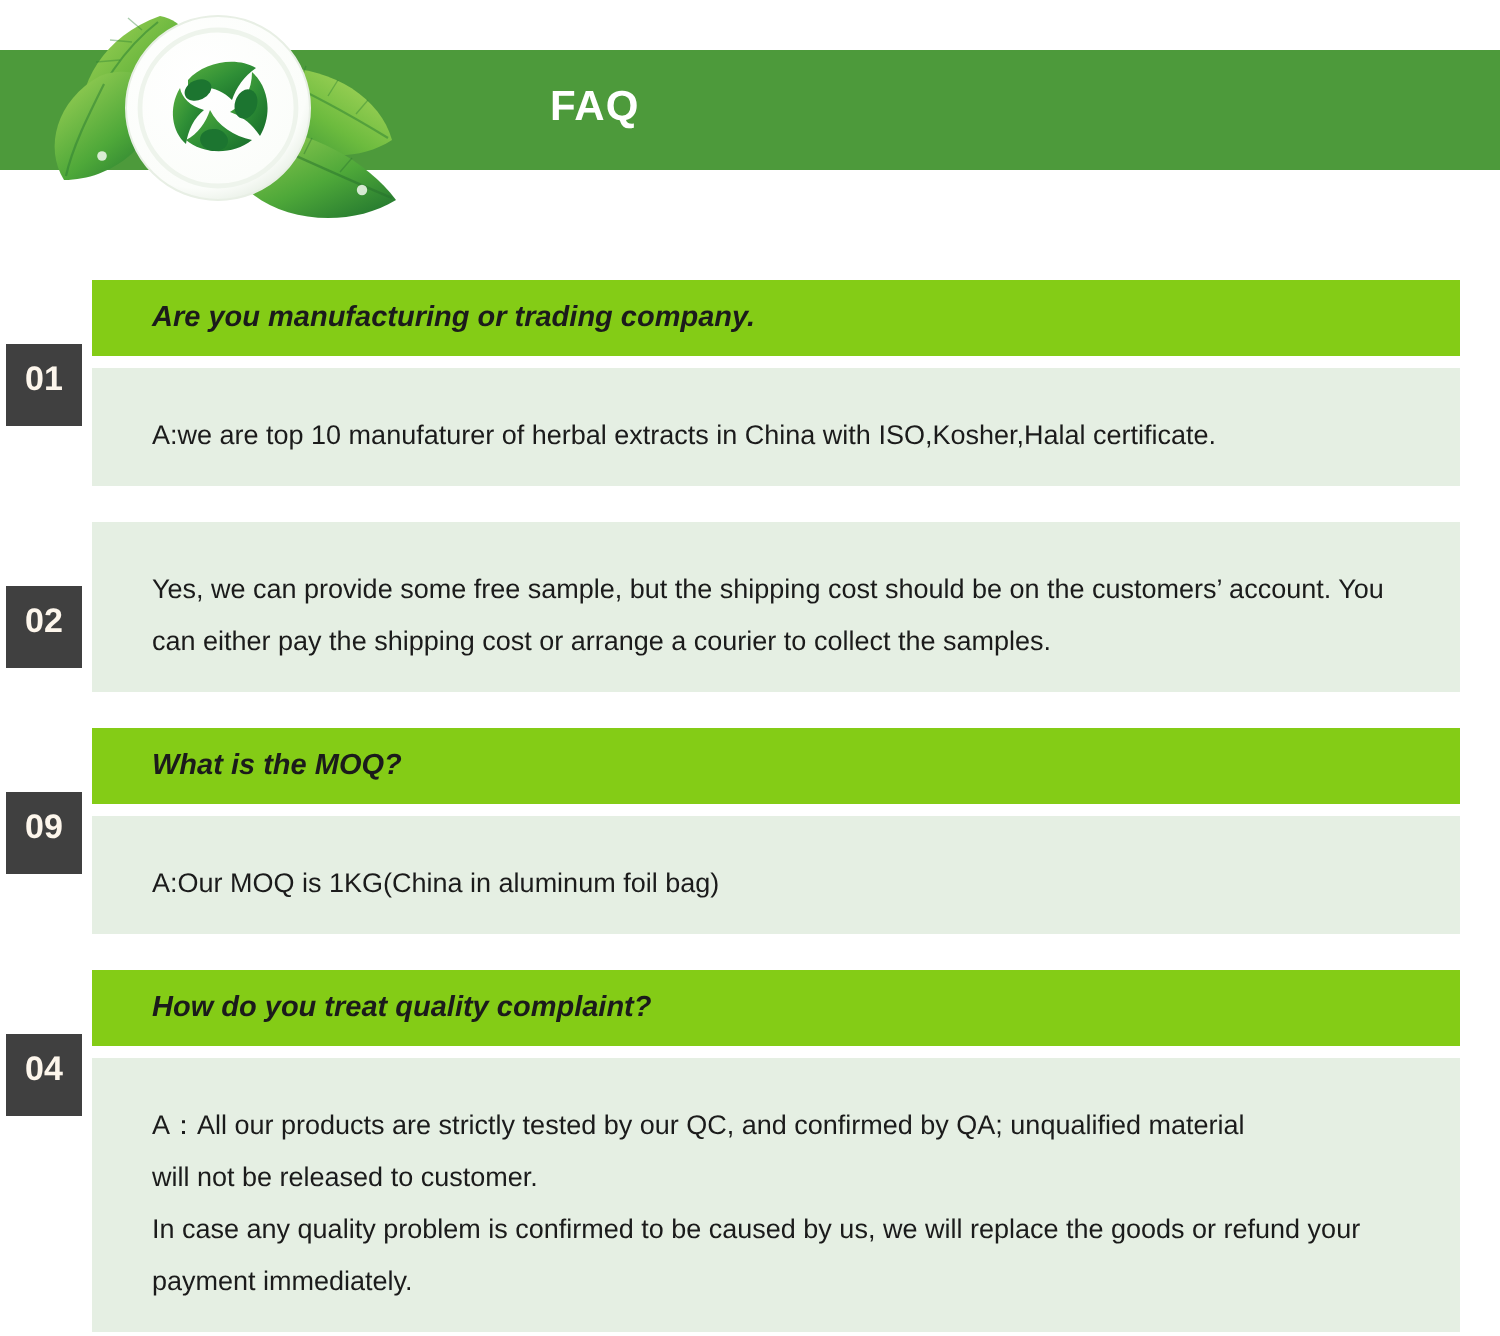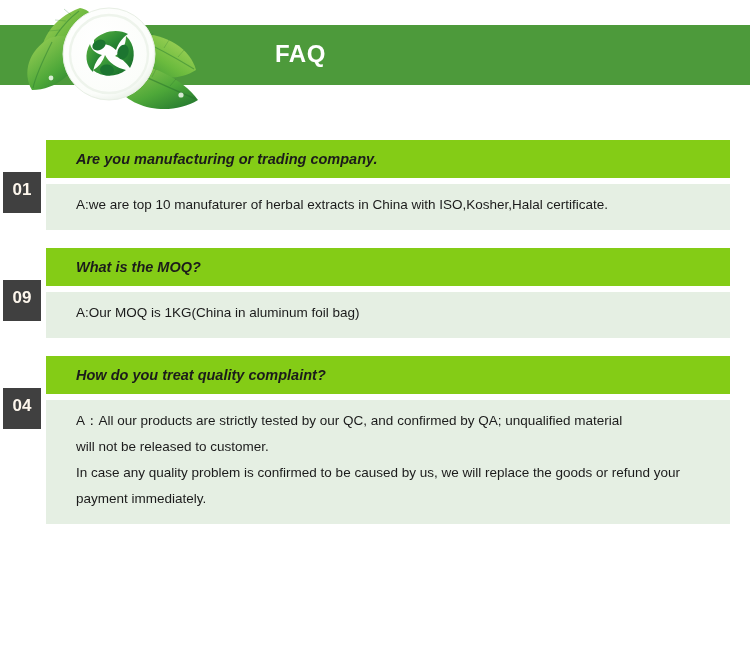--- a/index.html
+++ b/index.html
@@ -28,21 +28,21 @@
     left: 0;
     top: 25px;
     width: 750px;
     height: 60px;
     background: #4d9a3b;
   }
   #header-title {
     position: absolute;
     left: 275px;
     top: 39px;
-    font-size: 24px;
+    font-size: 21px;
     font-weight: bold;
     color: #ffffff;
     letter-spacing: 0.5px;
     line-height: 30px;
   }
   #logo-wrap {
     position: absolute;
     left: 22px;
     top: 0;
     width: 200px;
@@ -84,21 +84,21 @@
     font-weight: bold;
     font-style: italic;
     color: #1b1b1b;
     line-height: 20px;
   }
   .faq-answer {
     width: 684px;
     box-sizing: border-box;
     background: #e5efe3;
     margin-top: 6px;
-    padding: 8px 16px 12px 30px;
+    padding: 21px 16px 12px 30px;
     font-size: 13.5px;
     color: #1b1b1b;
     line-height: 26px;
     white-space: pre-line;
   }
 
   
   #faq-item-1 { margin-top: 22px; }
   #faq-item-1 .faq-badge { top: 32px; }
   #faq-item-2 .faq-badge { top: 32px; }
@@ -191,20 +191,21 @@
 <div id="faq-list">
 
   <div class="faq-item" id="faq-item-1">
     <div class="faq-badge">01</div>
     <div class="faq-question">Are you manufacturing or trading company.</div>
     <div class="faq-answer">A:we are top 10 manufaturer of herbal extracts in China with ISO,Kosher,Halal certificate.</div>
   </div>
 
   <div class="faq-item" id="faq-item-2">
     <div class="faq-badge">02</div>
+    <div class="faq-answer">Yes, we can provide some free sample, but the shipping cost should be on the customers’ account. You can either pay the shipping cost or arrange a courier to collect the samples.</div>
   </div>
 
   <div class="faq-item" id="faq-item-3">
     <div class="faq-badge">09</div>
     <div class="faq-question">What is the MOQ?</div>
     <div class="faq-answer">A:Our MOQ is 1KG(China in aluminum foil bag)</div>
   </div>
 
   <div class="faq-item" id="faq-item-4">
     <div class="faq-badge">04</div>

